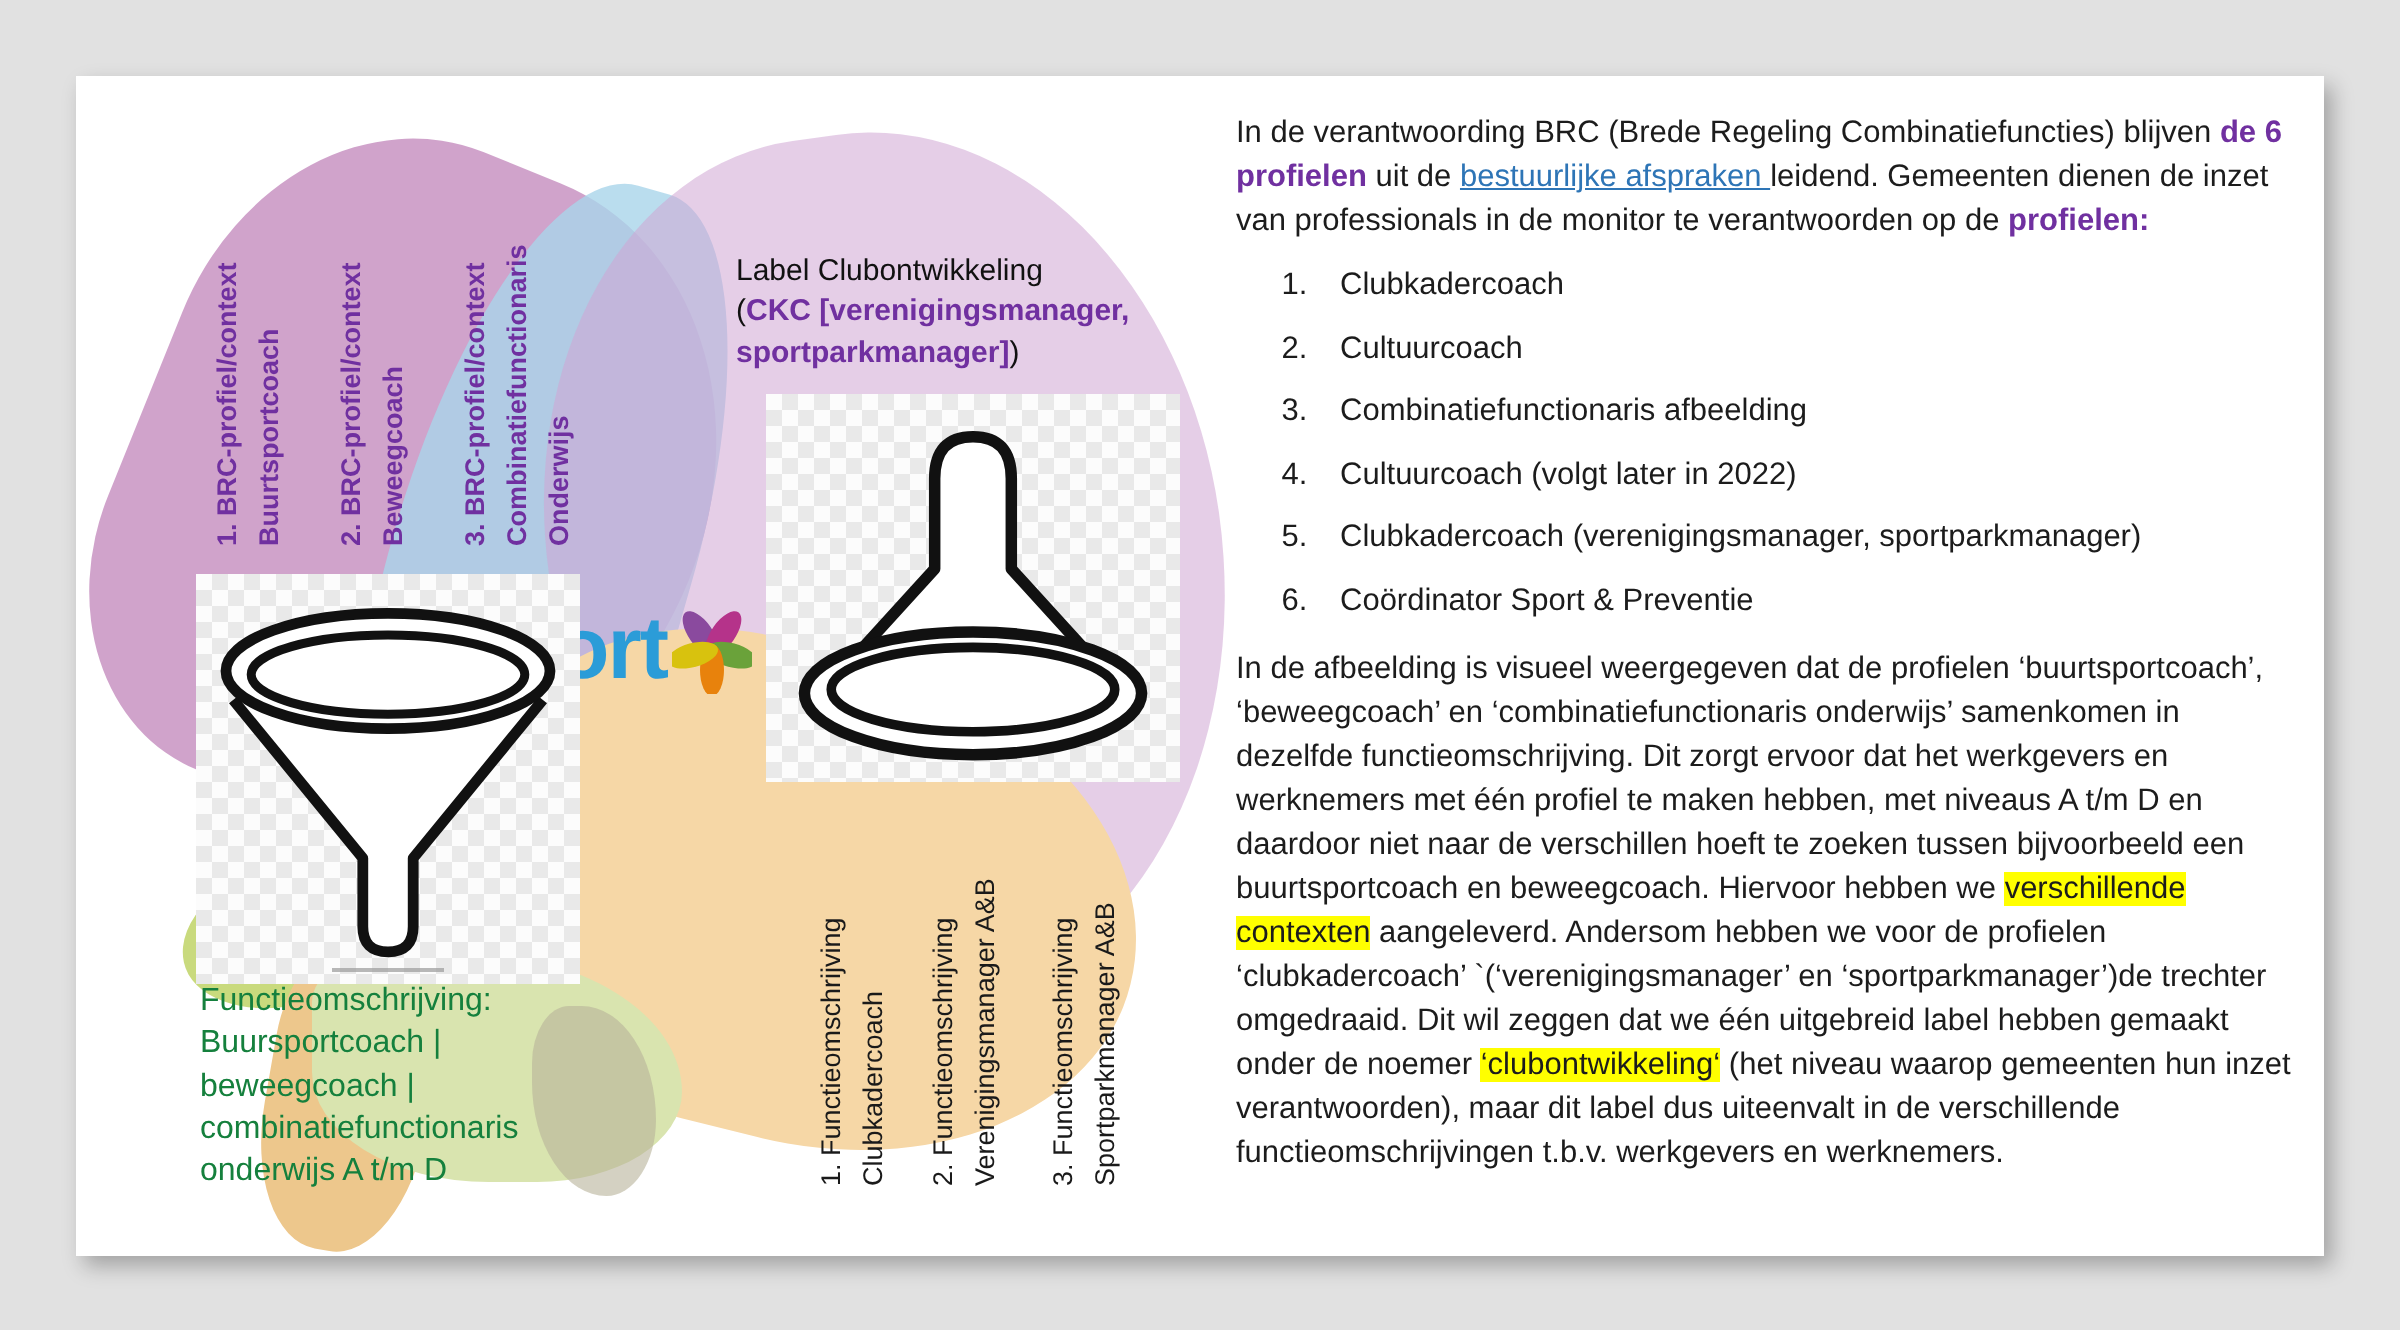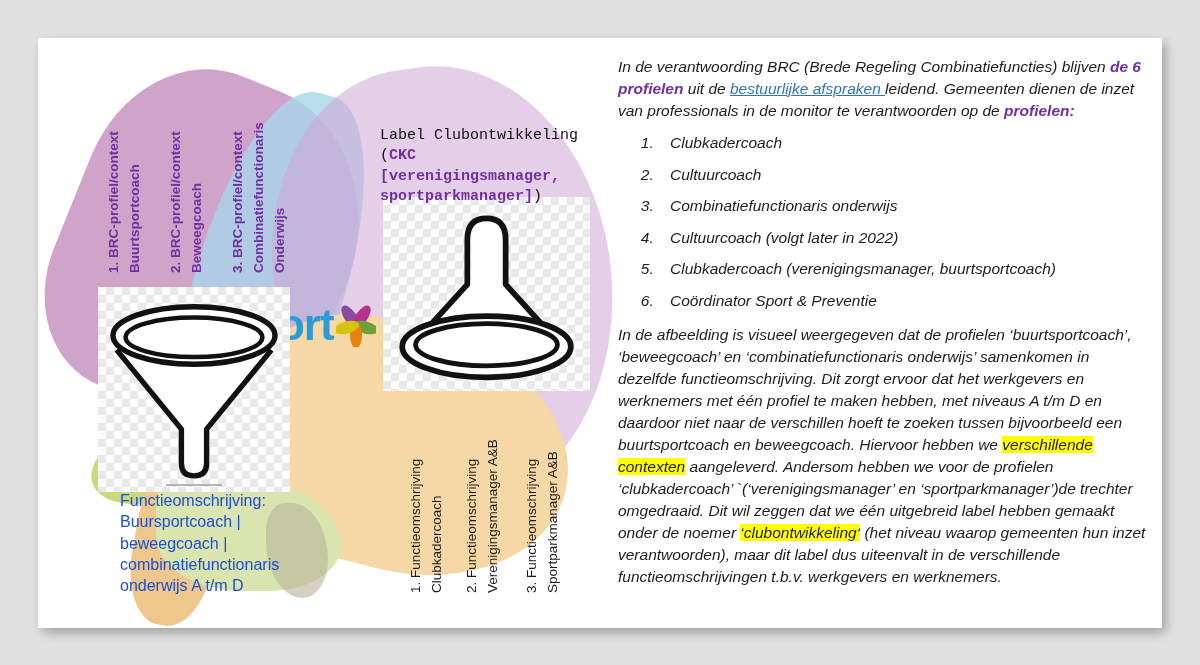--- a/index.html
+++ b/index.html
@@ -44,27 +44,27 @@
   .vlabel.purple{color:#7030a0;font-weight:bold;font-size:13.5px;z-index:3;}
   .vlabel.black{color:#1a1a1a;font-size:13.5px;z-index:3;}
   .vl1{left:66px;top:55px;height:180px;}
   .vl2{left:128px;top:55px;height:180px;}
   .vl3{left:190px;top:50px;height:185px;}
   .vr1{left:368px;top:355px;height:200px;}
   .vr2{left:424px;top:355px;height:200px;}
   .vr3{left:484px;top:355px;height:200px;}
   
   .cap-left{position:absolute;left:62px;top:452px;width:215px;z-index:3;font-size:16px;
-    line-height:1.33;color:#1d4ed8;white-space:pre-line;margin-left:20px;}
-  .cap-right{position:absolute;left:342px;top:88px;width:208px;z-index:3;font-size:15px;
-    line-height:1.35;color:#111;white-space:pre-line;font-family:Liberation Mono, monospace;}
+    line-height:1.33;color:#15803d;white-space:pre-line;}
+  .cap-right{position:absolute;left:330px;top:88px;width:208px;z-index:3;font-size:15px;
+    line-height:1.35;color:#111;white-space:pre-line;}
   .cap-right .purple-bold{font-size:15px;}
   
   .article{position:absolute;left:580px;top:18px;width:528px;color:#1c1c1c;
-    font-style:italic;font-size:15.5px;line-height:1.42;}
+    font-size:15.5px;line-height:1.42;}
   .article p{margin:0 0 10px 0;}
   .article ol{margin:2px 0 12px 0;padding-left:40px;}
   .article ol li{margin-bottom:9.5px;padding-left:12px;}
   .purple-bold{color:#7030a0;font-weight:bold;}
   .link{color:#2e75b6;text-decoration:underline;cursor:pointer;}
   .highlight{background:#ffff00;}
 </style>
 </head>
 <body>
 
@@ -133,21 +133,21 @@
 onderwijs A t/m D</div>
     <div class="cap-right"><span>Label  Clubontwikkeling
 (</span><span class="purple-bold">CKC [verenigingsmanager, sportparkmanager]</span><span>)</span></div>
   </div>
 
   <div class="article">
     <p><span>In de verantwoording BRC (Brede Regeling Combinatiefuncties) blijven </span><span class="purple-bold">de 6 profielen</span><span> uit de </span><span class="link">bestuurlijke afspraken </span><span>leidend. Gemeenten dienen de inzet van professionals in de monitor te verantwoorden op de </span><span class="purple-bold">profielen:</span></p>
     <ol>
       <li>Clubkadercoach</li>
       <li>Cultuurcoach</li>
-      <li>Combinatiefunctionaris onderwijs</li>
+      <li>Combinatiefunctionaris afbeelding</li>
       <li>Cultuurcoach (volgt later in 2022)</li>
-      <li>Clubkadercoach (verenigingsmanager, buurtsportcoach)</li>
+      <li>Clubkadercoach (verenigingsmanager, sportparkmanager)</li>
       <li>Coördinator Sport &amp; Preventie</li>
     </ol>
     <p><span>In de afbeelding is visueel weergegeven dat de profielen ‘buurtsportcoach’, ‘beweegcoach’ en ‘combinatiefunctionaris onderwijs’ samenkomen in dezelfde functieomschrijving. Dit zorgt ervoor dat het werkgevers en werknemers met één profiel te maken hebben, met niveaus A t/m D en daardoor niet naar de verschillen hoeft te zoeken tussen bijvoorbeeld een buurtsportcoach en beweegcoach. Hiervoor hebben we </span><span class="highlight">verschillende contexten</span><span> aangeleverd. Andersom hebben we voor de profielen ‘clubkadercoach’ `(‘verenigingsmanager’ en ‘sportparkmanager’)de trechter omgedraaid. Dit wil zeggen dat we één uitgebreid label hebben gemaakt onder de noemer </span><span class="highlight">‘clubontwikkeling‘</span><span> (het niveau waarop gemeenten hun inzet verantwoorden), maar dit label dus uiteenvalt in de verschillende functieomschrijvingen t.b.v. werkgevers en werknemers.</span></p>
   </div>
 
 </div>
 
 </body></html>

